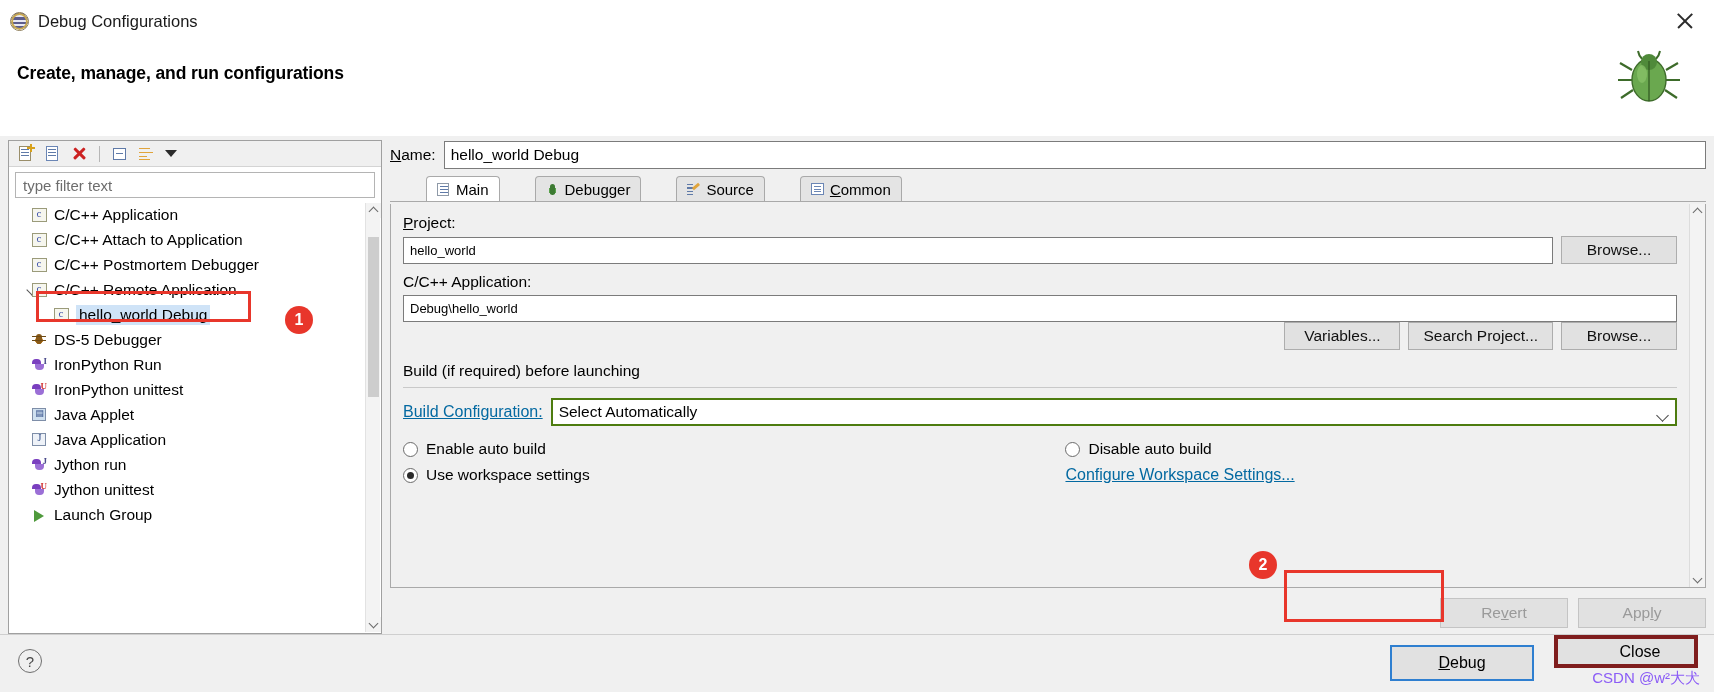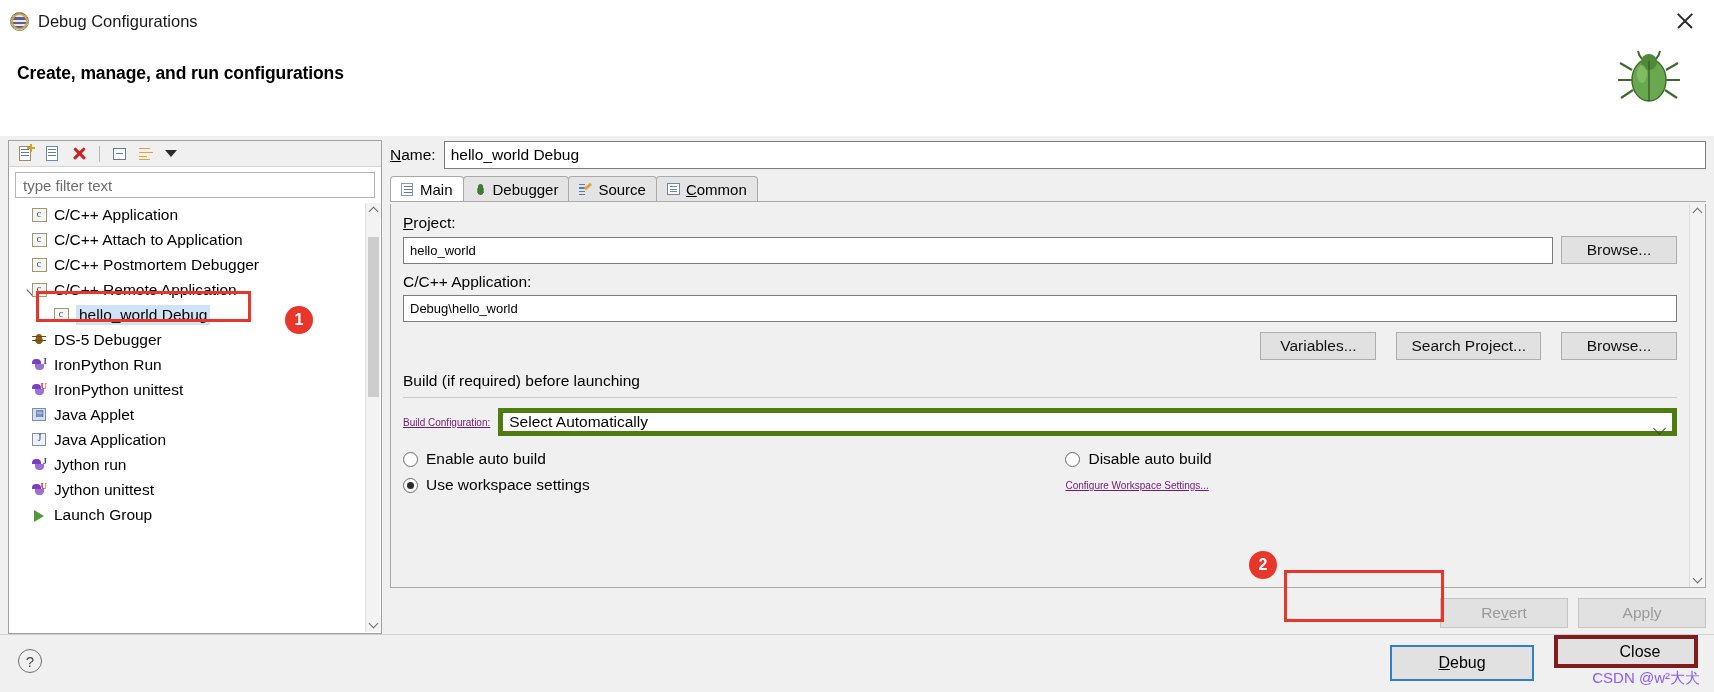--- a/index.html
+++ b/index.html
@@ -247,20 +247,21 @@
   #tabs{
     display:flex; align-items:flex-end; height:26px; margin-top:6px;
     border-bottom:1px solid #a9a9a9; position:relative;
   }
   .tab{
     height:25px; display:flex; align-items:center; gap:5px;
     padding:0 10px 0 9px; font-size:15px;
     border:1px solid #a9a9a9; border-bottom:none;
     background:#e4e4e4; margin-right:-1px;
     border-radius:4px 4px 0 0;
+    margin-left:36px;
   }
   .tab.active{ background:#ffffff; position:relative; z-index:2; }
   .tab .tico{ width:15px;height:15px; position:relative; flex:none;}
   .t-doc{ position:absolute;left:1px;top:1px;width:12px;height:13px;background:#fff;border:1px solid #8f9aa8;}
   .t-doc::after{content:"";position:absolute;left:2px;top:2px;width:8px;height:8px;
     background:repeating-linear-gradient(to bottom,#5f7aa8 0 1px,transparent 1px 3px);}
   .t-bug{position:absolute;left:1px;top:2px;width:13px;height:12px;
     background:radial-gradient(circle at 50% 55%,#57a14a 0 42%,transparent 43%);}
   .t-bug::before{content:"";position:absolute;left:4px;top:0;width:5px;height:11px;background:#3c7a32;border-radius:3px;}
   .t-src{position:absolute;left:1px;top:1px;width:13px;height:13px;}
@@ -285,34 +286,34 @@
   }
   .row-gap{ height:9px; }
   .flexrow{ display:flex; gap:8px; align-items:center; }
   .btn{
     height:28px; min-width:84px; padding:0 14px;
     border:1px solid #adadad; background:#e1e1e1;
     display:flex; align-items:center; justify-content:center;
     font-size:15.5px; color:#111;
   }
   .btn.dis{ color:#9a9a9a; background:#e1e1e1; border-color:#c4c4c4; }
-  .btnrow{ display:flex; justify-content:flex-end; gap:20px; margin-top:10px; }
+  .btnrow{ display:flex; justify-content:flex-end; gap:8px; }
   .group-title{ margin-top:12px; font-size:15.5px; }
   .sep-line{ height:1px; background:#c9c9c9; margin:7px 0 10px 0; }
   .combo{
-    flex:1; height:28px; border:5px solid #4d7c0f; background:#fff;
+    flex:1; height:28px; border:2px solid #4d7c0f; background:#fff;
     display:flex; align-items:center; padding:0 6px; font-size:15.5px;
     position:relative;
   }
   .combo .arr{
     position:absolute; right:8px; top:11px; width:9px;height:9px;
     border-left:1.6px solid #444; border-bottom:1.6px solid #444;
     transform:rotate(-45deg);
   }
-  .link{ color:#701a75; text-decoration:underline; font-size:10px; }
+  .link{ color:#0369a1; text-decoration:underline; font-size:16px; }
   .radio-line{ display:flex; align-items:center; gap:8px; font-size:15.5px; height:26px;}
   .radio{
     width:15px;height:15px;border-radius:50%;
     border:1.6px solid #6b6b6b; background:#fff; position:relative; flex:none;
   }
   .radio.on::after{
     content:""; position:absolute; left:3px; top:3px; width:7px;height:7px;
     border-radius:50%; background:#2b2b2b;
   }
   #panel-scroll{

